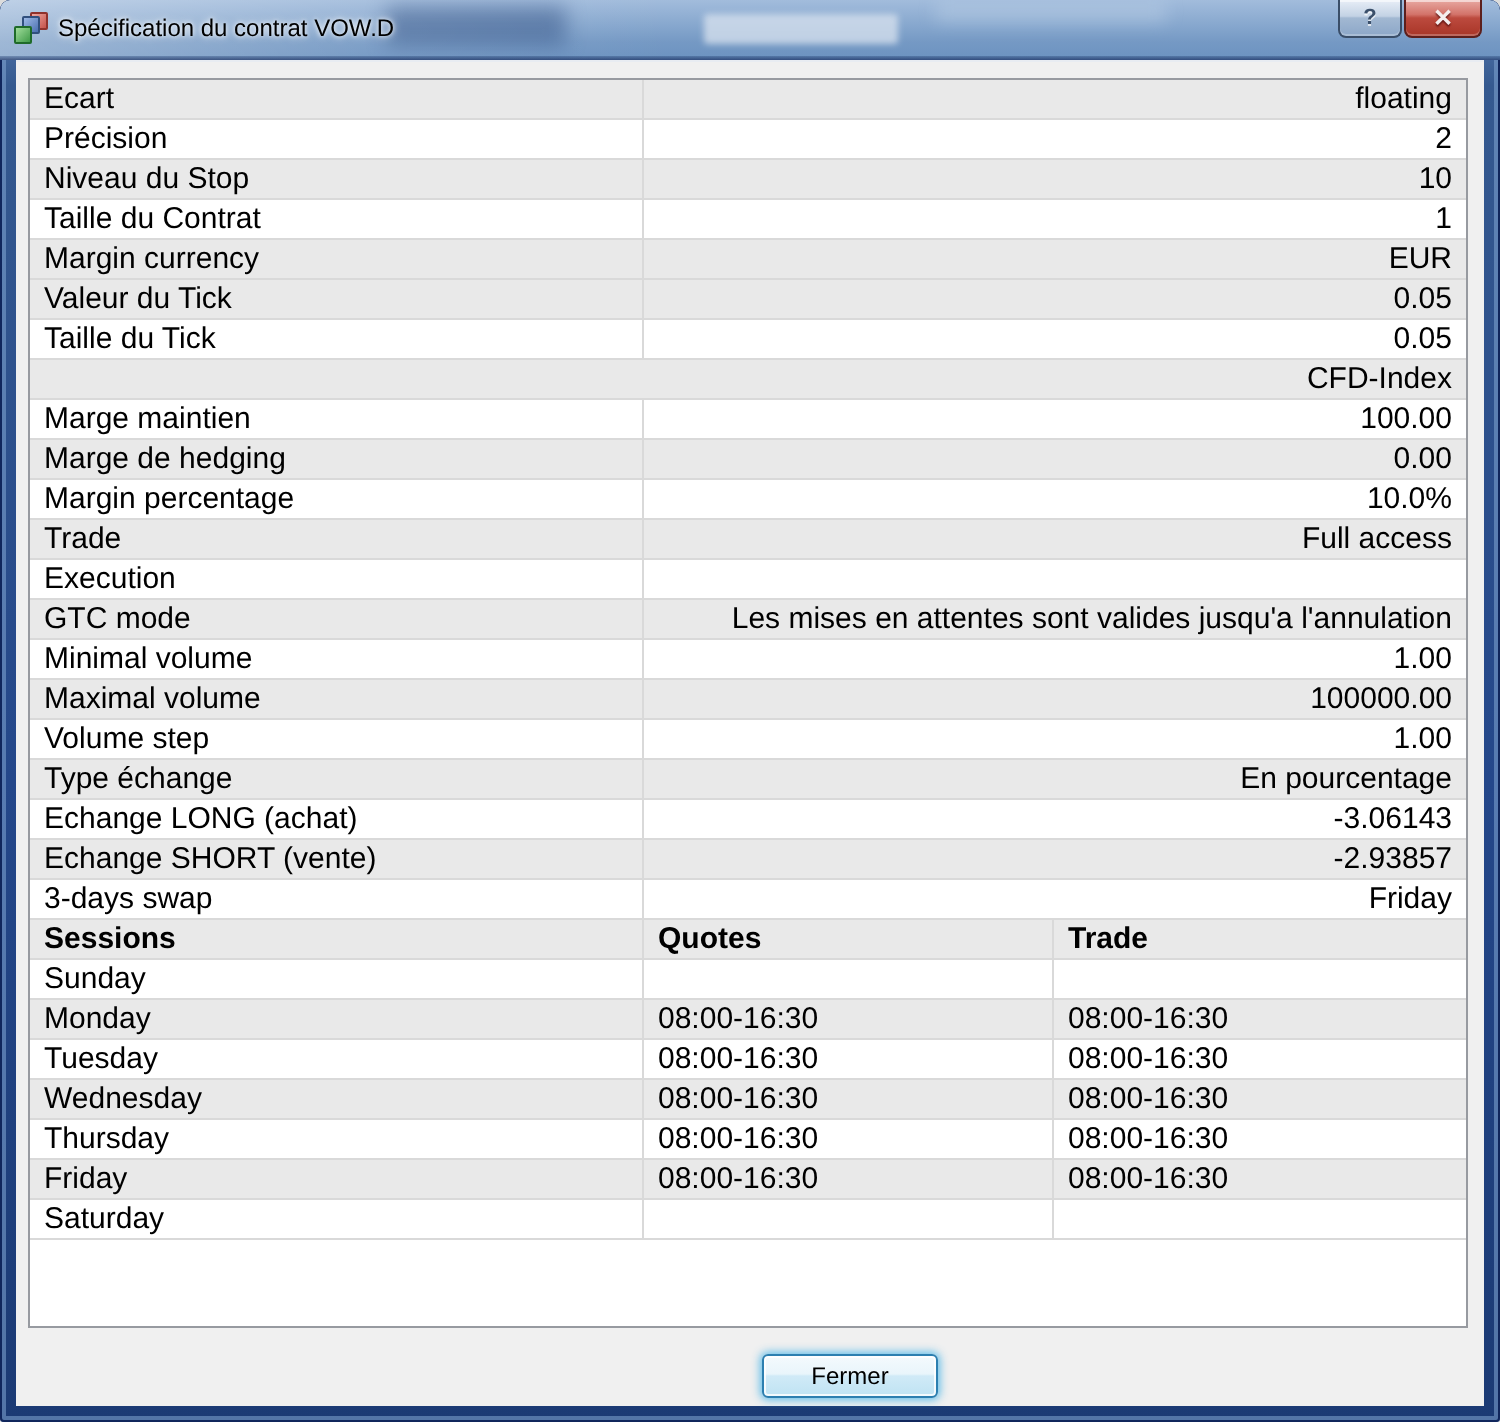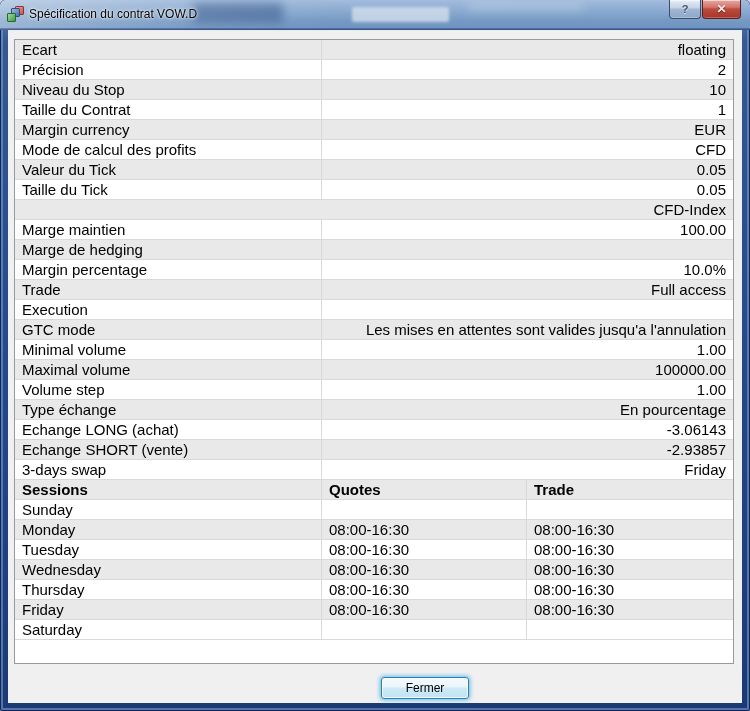--- a/index.html
+++ b/index.html
@@ -143,41 +143,38 @@
             <div class="cell cell-value">10</div>
           </div>
           <div class="row">
             <div class="cell cell-label">Taille du Contrat</div>
             <div class="cell cell-value">1</div>
           </div>
           <div class="row alt">
             <div class="cell cell-label">Margin currency</div>
             <div class="cell cell-value">EUR</div>
           </div>
-          <div class="row">
-            <div class="cell cell-label">Mode de calcul des profits</div>
-            <div class="cell cell-value">CFD</div>
-          </div>
           <div class="row alt">
             <div class="cell cell-label">Valeur du Tick</div>
             <div class="cell cell-value">0.05</div>
           </div>
           <div class="row">
             <div class="cell cell-label">Taille du Tick</div>
             <div class="cell cell-value">0.05</div>
           </div>
           <div class="row alt">
             <div class="cell cell-value">CFD-Index</div>
           </div>
           <div class="row">
             <div class="cell cell-label">Marge maintien</div>
             <div class="cell cell-value">100.00</div>
           </div>
           <div class="row alt">
             <div class="cell cell-label">Marge de hedging</div>
+            <div class="cell cell-value">0.00</div>
           </div>
           <div class="row">
             <div class="cell cell-label">Margin percentage</div>
             <div class="cell cell-value">10.0%</div>
           </div>
           <div class="row alt">
             <div class="cell cell-label">Trade</div>
             <div class="cell cell-value">Full access</div>
           </div>
           <div class="row">

